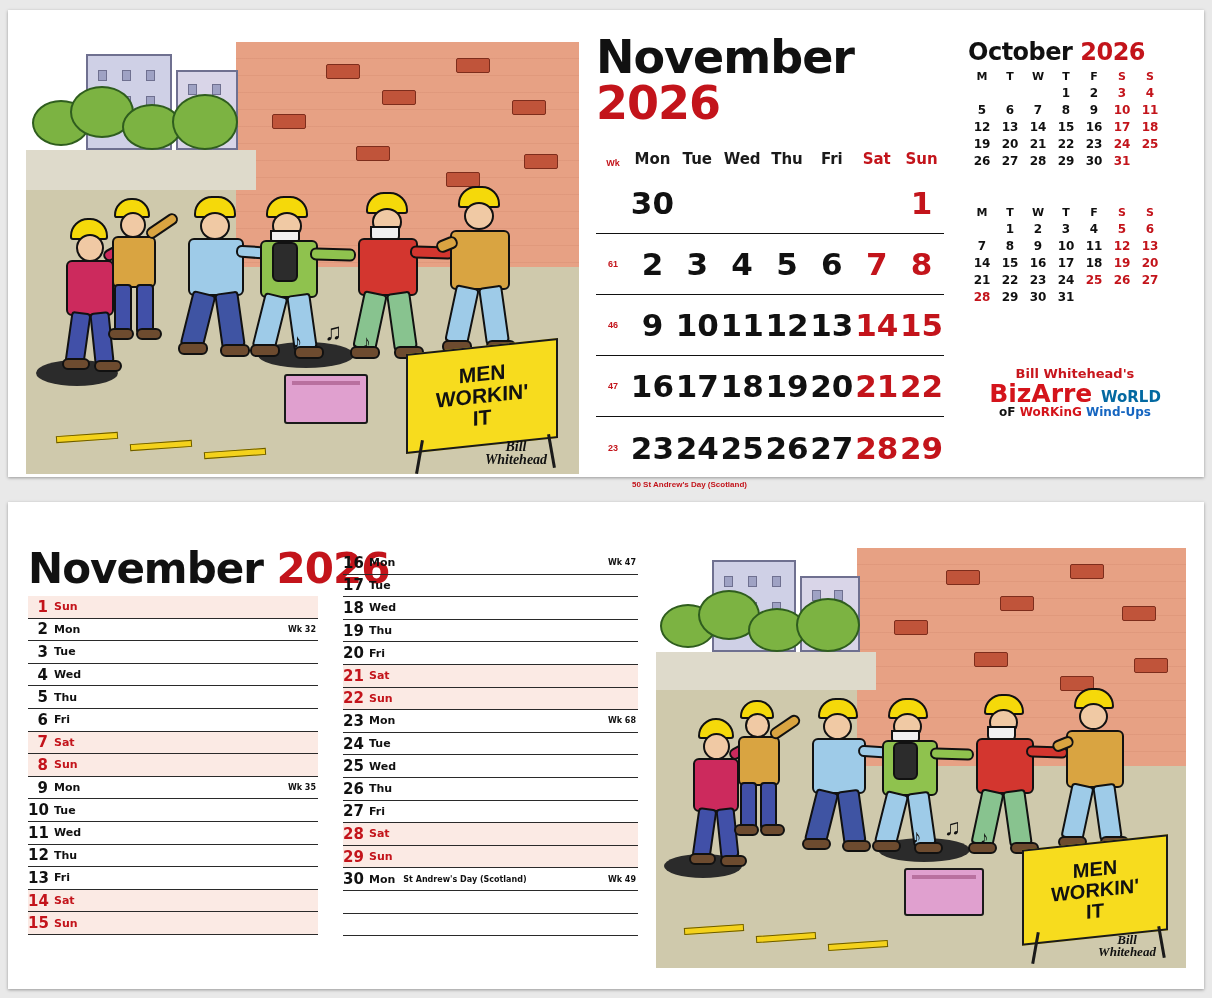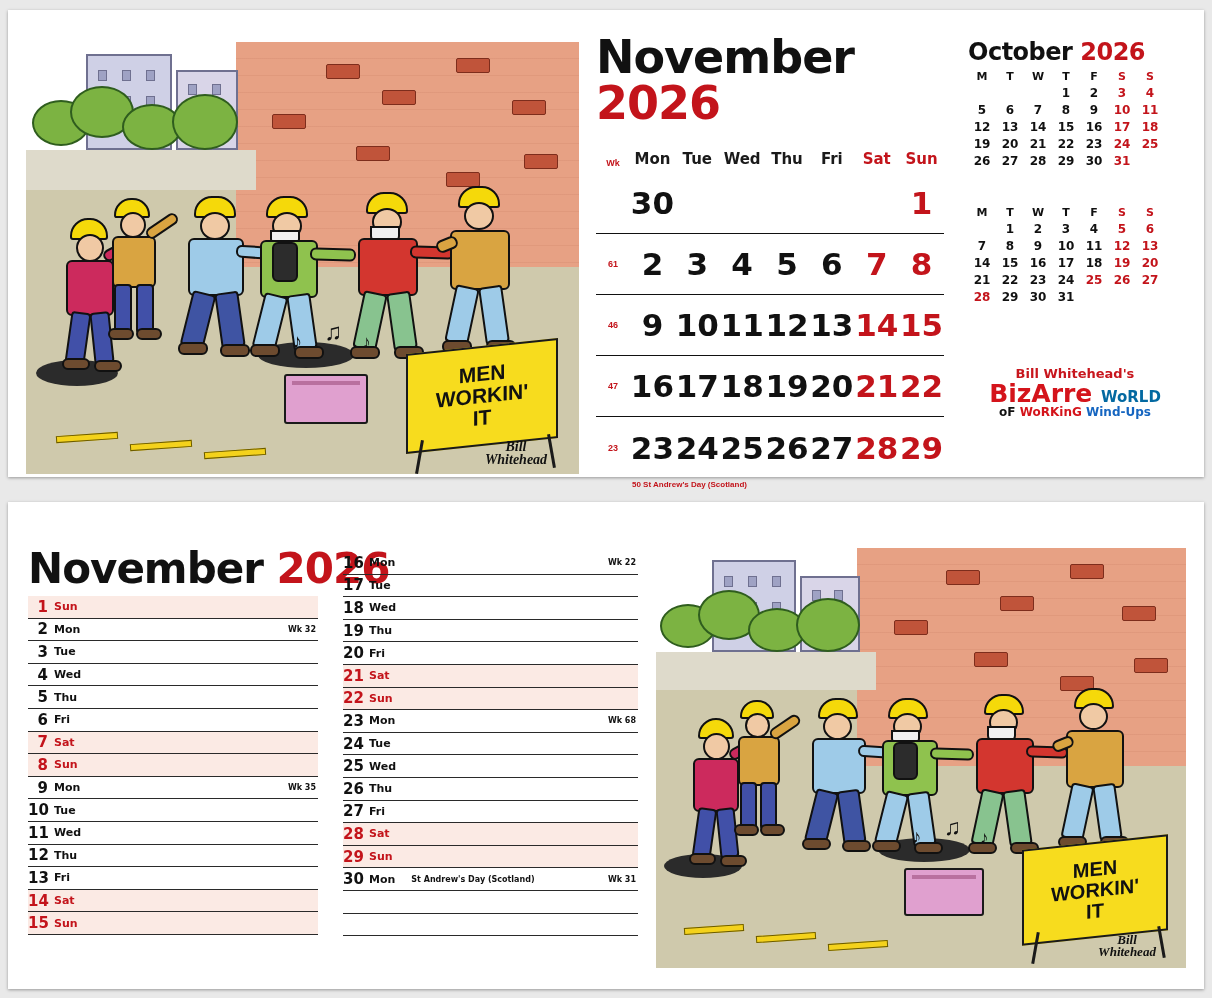--- a/index.html
+++ b/index.html
@@ -175,21 +175,21 @@
     border-bottom: 1px solid #2a2a2a;
     font-family:"DejaVu Sans", sans-serif;
   }
   .lrow.we { background: #fbeae4; }
   .lrow .d {
     width: 26px; text-align:right; font-size: 15px; font-weight:bold; color:#111; padding-right:6px;
   }
   .lrow.we .d { color:#c3141b; }
   .lrow .n { font-size: 11px; font-weight:bold; color:#111; }
   .lrow.we .n { color:#c3141b; }
-  .lrow .ev { font-size: 8px; font-weight:bold; color:#111; margin-left:16px; }
+  .lrow .ev { font-size: 8px; font-weight:bold; color:#111; margin-left:8px; }
   .lrow .wk {
     margin-left:auto; font-size: 8px; font-weight:bold; color:#111; padding-right:2px;
   }
   .lrow.blank { border-bottom: 1px solid #2a2a2a; }
 </style>
 </head>
 <body>
 
 <div class="page">
 
@@ -617,21 +617,21 @@
           <div class="ev"></div>
           <div class="wk"></div>
         </div>
     </div>
 
     <div class="list-col" style="left:335px;top:50px;width:295px;">
       <div class="lrow">
           <div class="d">16</div>
           <div class="n">Mon</div>
           <div class="ev"></div>
-          <div class="wk">Wk 22</div>
+          <div class="wk">Wk 47</div>
         </div>
       <div class="lrow">
           <div class="d">17</div>
           <div class="n">Tue</div>
           <div class="ev"></div>
           <div class="wk"></div>
         </div>
       <div class="lrow">
           <div class="d">18</div>
           <div class="n">Wed</div>
@@ -701,21 +701,21 @@
       <div class="lrow we">
           <div class="d">29</div>
           <div class="n">Sun</div>
           <div class="ev"></div>
           <div class="wk"></div>
         </div>
       <div class="lrow">
           <div class="d">30</div>
           <div class="n">Mon</div>
           <div class="ev">St Andrew's Day (Scotland)</div>
-          <div class="wk">Wk 31</div>
+          <div class="wk">Wk 49</div>
         </div>
       <div class="lrow blank"></div>
       <div class="lrow blank"></div>
     </div>
 
     <div class="cartoon" style="position:absolute;left:648px;top:46px;width:530px;height:420px;">
       <div class="c-sky"></div>
       <div class="c-wall"></div>
       <div class="brick" style="left:290px;top:22px;"></div>
       <div class="brick" style="left:344px;top:48px;"></div>

